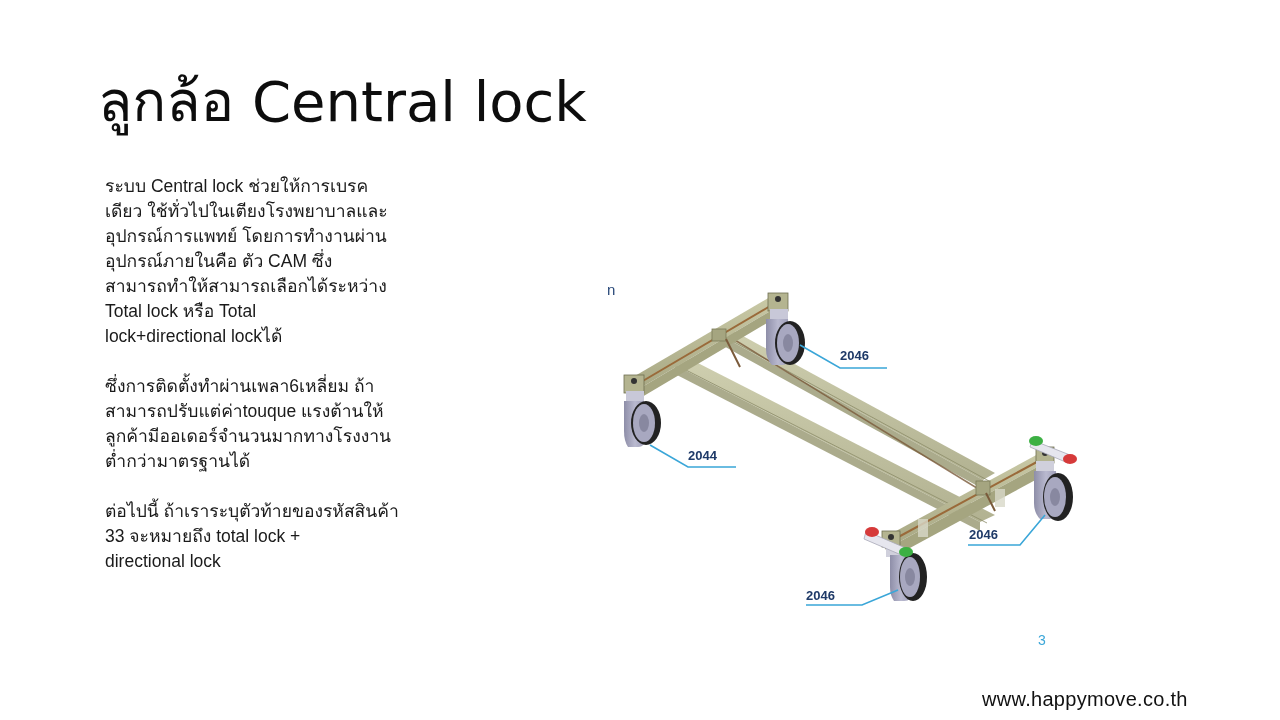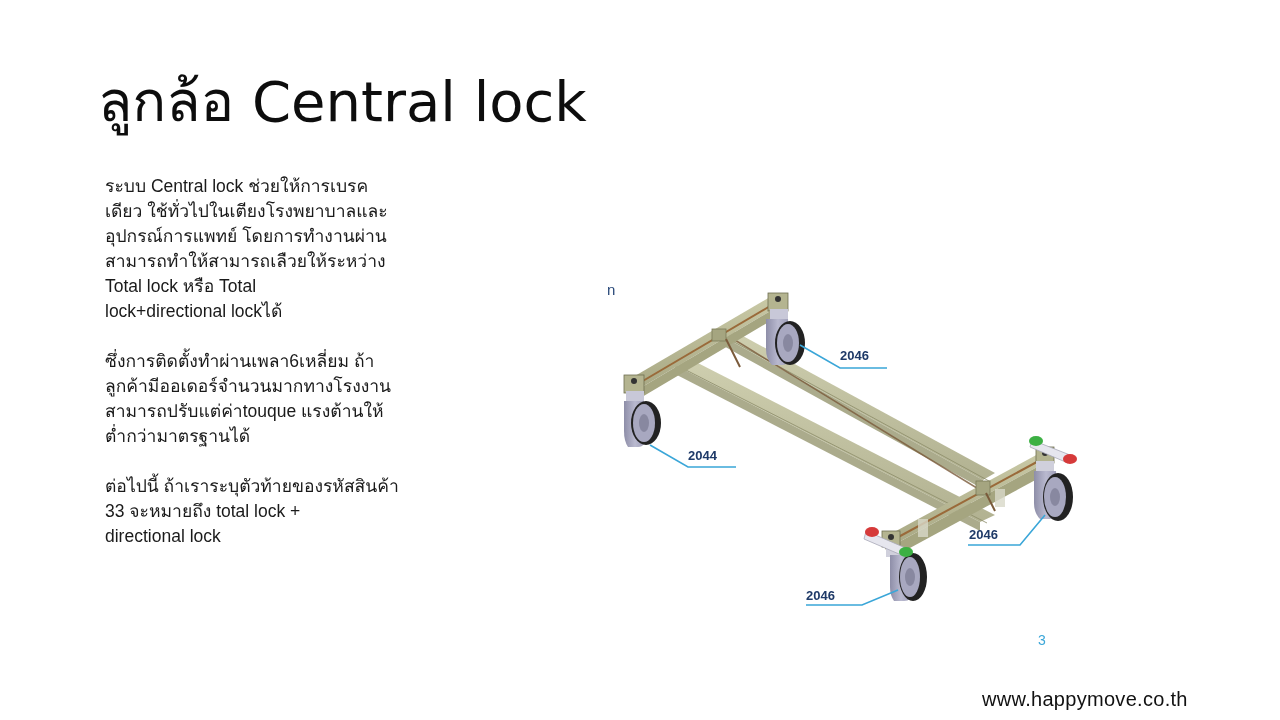--- a/index.html
+++ b/index.html
@@ -96,28 +96,29 @@
 
 <div class="slide">
 
   <div class="title">ลูกล้อ Central lock</div>
 
   <div class="body-text">
     <div class="para">
       <span class="line">ระบบ Central lock  ช่วยให้การเบรค</span>
       <span class="line">เดียว ใช้ทั่วไปในเตียงโรงพยาบาลและ</span>
       <span class="line">อุปกรณ์การแพทย์ โดยการทำงานผ่าน</span>
-      <span class="line">สามารถทำให้สามารถเลืวยให้ระหว่าง</span>
+      <span class="line">อุปกรณ์ภายในคือ ตัว CAM ซึ่ง</span>
+      <span class="line">สามารถทำให้สามารถเลือกได้ระหว่าง</span>
       <span class="line">Total lock หรือ Total</span>
       <span class="line">lock+directional lockได้</span>
     </div>
     <div class="para">
       <span class="line">ซึ่งการติดตั้งทำผ่านเพลา6เหลี่ยม  ถ้า</span>
+      <span class="line">สามารถปรับแต่ค่าtouque  แรงต้านให้</span>
       <span class="line">ลูกค้ามีออเดอร์จำนวนมากทางโรงงาน</span>
-      <span class="line">สามารถปรับแต่ค่าtouque  แรงต้านให้</span>
       <span class="line">ต่ำกว่ามาตรฐานได้</span>
     </div>
     <div class="para">
       <span class="line">ต่อไปนี้  ถ้าเราระบุตัวท้ายของรหัสสินค้า</span>
       <span class="line">33 จะหมายถึง total lock +</span>
       <span class="line">directional lock</span>
     </div>
   </div>
 
   <div class="figure">

